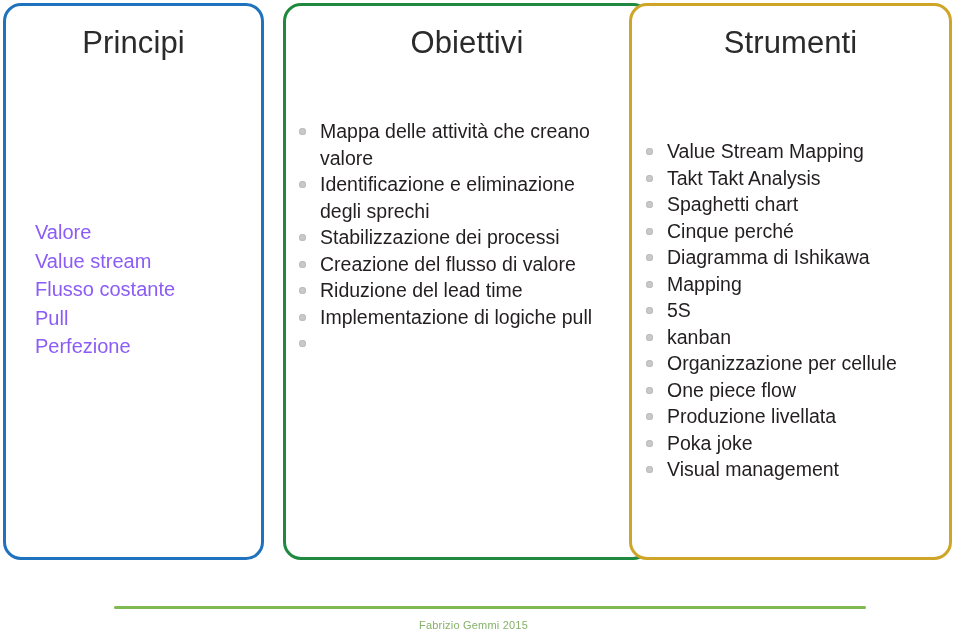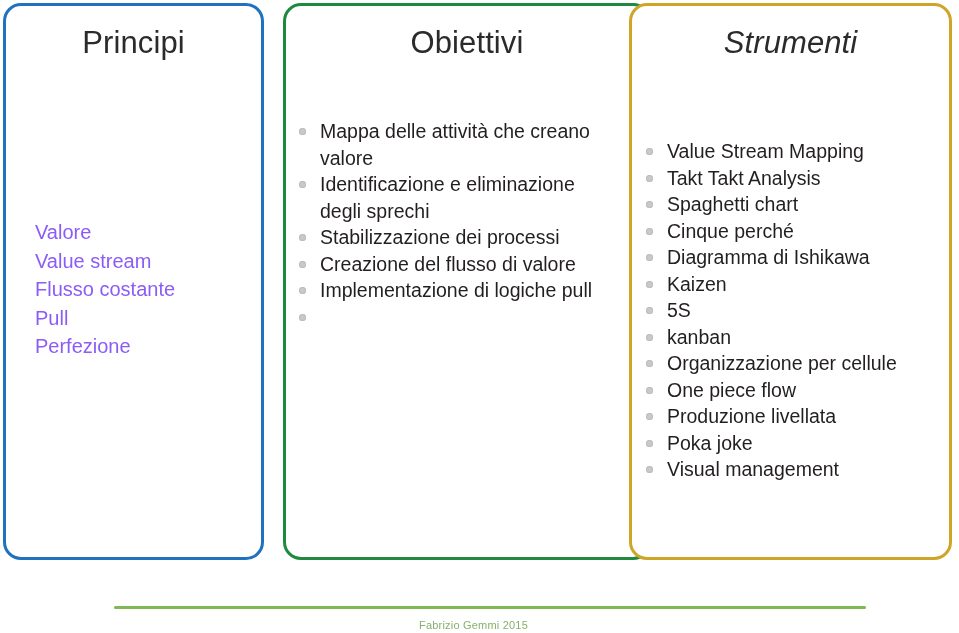--- a/index.html
+++ b/index.html
@@ -45,21 +45,20 @@
     width: 368px;
     height: 557px;
     border-color: #1f8a3f;
   }
   .panel-strumenti {
     left: 629px;
     top: 3px;
     width: 323px;
     height: 557px;
     border-color: #cfa527;
-    font-style: italic;
   }
 
   
   .panel-title {
     position: absolute;
     left: 0;
     right: 0;
     top: 18px;
     text-align: center;
     font-size: 31px;
@@ -161,34 +160,35 @@
   </div>
 
   <div class="panel panel-obiettivi">
     <div class="panel-title">Obiettivi</div>
   </div>
   <ul class="bullet-list list-obiettivi">
     <li><span class="bullet"></span><span>Mappa delle attività che creano valore</span></li>
     <li><span class="bullet"></span><span>Identificazione e eliminazione degli sprechi</span></li>
     <li><span class="bullet"></span><span>Stabilizzazione dei processi</span></li>
     <li><span class="bullet"></span><span>Creazione del flusso di valore</span></li>
+    <li><span class="bullet"></span><span>Riduzione del lead time</span></li>
     <li><span class="bullet"></span><span>Implementazione di logiche pull</span></li>
     <li><span class="bullet"></span></li>
   </ul>
 
   <div class="panel panel-strumenti">
     <div class="panel-title">Strumenti</div>
   </div>
   <ul class="bullet-list list-strumenti">
     <li><span class="bullet"></span><span>Value Stream Mapping</span></li>
     <li><span class="bullet"></span><span>Takt Takt Analysis</span></li>
     <li><span class="bullet"></span><span>Spaghetti chart</span></li>
     <li><span class="bullet"></span><span>Cinque perché</span></li>
     <li><span class="bullet"></span><span>Diagramma di Ishikawa</span></li>
-    <li><span class="bullet"></span><span>Kaizen</span></li>
+    <li><span class="bullet"></span><span>Mapping</span></li>
     <li><span class="bullet"></span><span>5S</span></li>
     <li><span class="bullet"></span><span>kanban</span></li>
     <li><span class="bullet"></span><span>Organizzazione per cellule</span></li>
     <li><span class="bullet"></span><span>One piece flow</span></li>
     <li><span class="bullet"></span><span>Produzione livellata</span></li>
     <li><span class="bullet"></span><span>Poka joke</span></li>
     <li><span class="bullet"></span><span>Visual management</span></li>
   </ul>
 
   <div class="footer-rule"></div>

